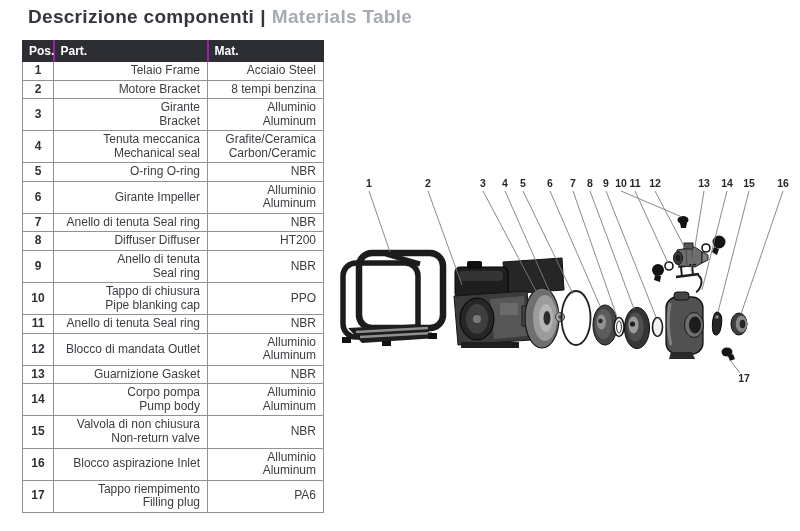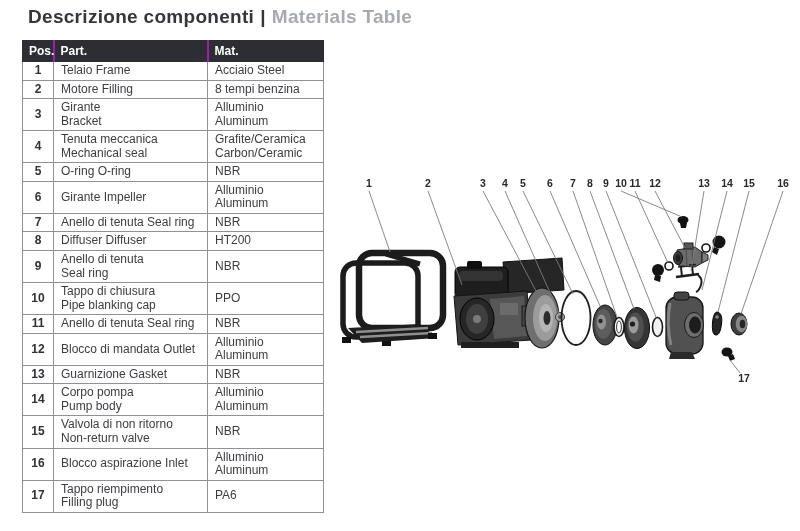--- a/index.html
+++ b/index.html
@@ -26,21 +26,21 @@
   table.materials col.c-mat{width:116px;}
   table.materials th{
     background:var(--header-bg,#2c2e33);color:var(--header-text,#ffffff);
     font-size:12px;font-weight:bold;text-align:left;
     padding:3px 6px;border:1px solid var(--header-bg,#2c2e33);margin-left:36px;
   }
   table.materials th + th{border-left:2px solid #a21caf;}
   table.materials td{
     border:1px solid var(--table-border,#8f9295);
     padding:2px 7px;line-height:1.13;vertical-align:middle;
-    white-space:pre-line;overflow:hidden;
+    white-space:pre-line;overflow:hidden;text-align:right;
   }
   table.materials td.pos{text-align:center;font-weight:bold;padding:2px 1px;color:#2e3136;}
   .diagram{position:absolute;left:340px;top:170px;width:460px;height:225px;}
   .leader{stroke:var(--leader-line,#7d7d7d);stroke-width:.9;fill:none;}
   .callout-num{
     font-family:"Liberation Sans", sans-serif;font-size:10.5px;font-weight:bold;
     fill:var(--callout-text,#26282c);text-anchor:middle;
   }
 </style>
 </head>
@@ -62,21 +62,21 @@
     </tr>
   </thead>
   <tbody id="rows">
       <tr>
         <td class="pos">1</td>
         <td class="part">Telaio Frame</td>
         <td class="mat">Acciaio Steel</td>
       </tr>
       <tr>
         <td class="pos">2</td>
-        <td class="part">Motore Filling</td>
+        <td class="part">Motore Bracket</td>
         <td class="mat">8 tempi benzina</td>
       </tr>
       <tr>
         <td class="pos">3</td>
         <td class="part">Girante
 Bracket</td>
         <td class="mat">Alluminio
 Aluminum</td>
       </tr>
       <tr>
@@ -137,21 +137,21 @@
       </tr>
       <tr>
         <td class="pos">14</td>
         <td class="part">Corpo pompa
 Pump body</td>
         <td class="mat">Alluminio
 Aluminum</td>
       </tr>
       <tr>
         <td class="pos">15</td>
-        <td class="part">Valvola di non ritorno
+        <td class="part">Valvola di non chiusura
 Non-return valve</td>
         <td class="mat">NBR</td>
       </tr>
       <tr>
         <td class="pos">16</td>
         <td class="part">Blocco aspirazione Inlet</td>
         <td class="mat">Alluminio
 Aluminum</td>
       </tr>
       <tr>

